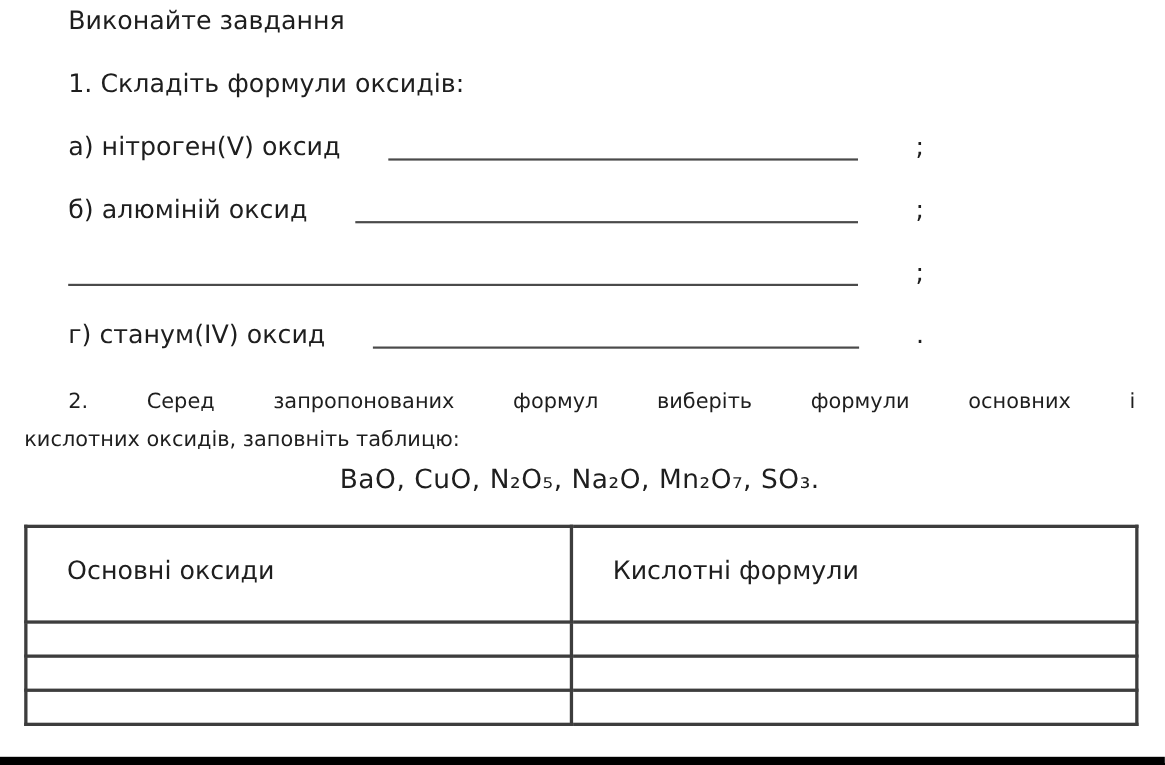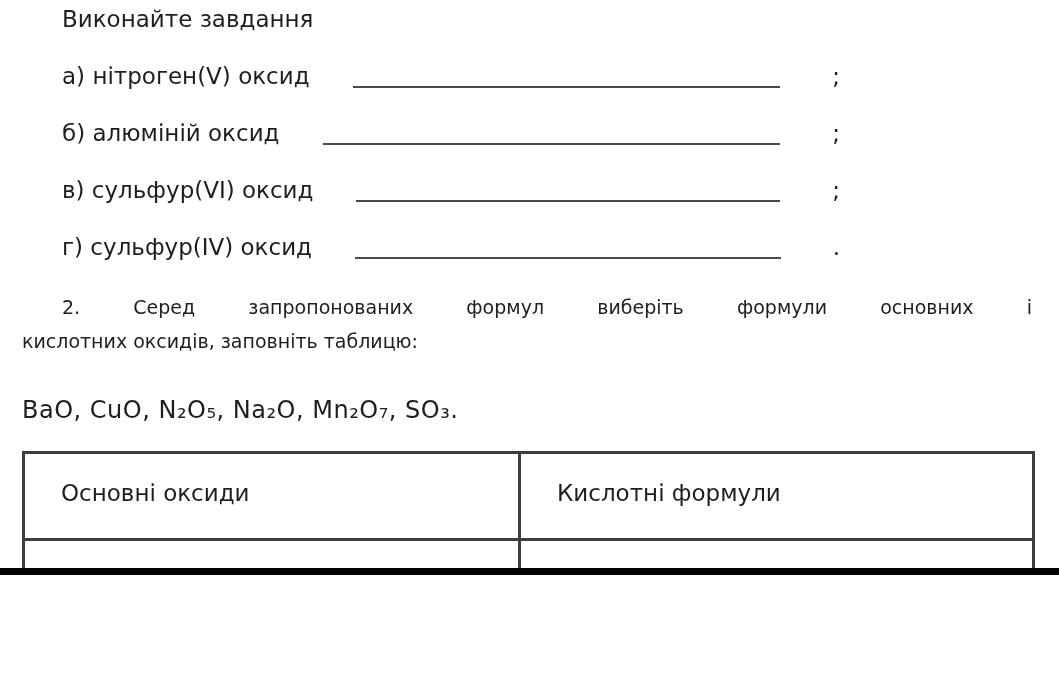--- a/index.html
+++ b/index.html
@@ -7,21 +7,21 @@
   body {
     width: 1059px;
     height: 695px;
     background: #ffffff;
     font-family: "DejaVu Sans", "Liberation Sans", sans-serif;
     color: #1e1e1e;
   }
   .page {
     position: relative;
     width: 1059px;
-    height: 575px;
+    height: 695px;
     background: #ffffff;
     overflow: hidden;
   }
   .content {
     position: absolute;
     left: 22px;
     top: 0;
     width: 1010px;
   }
   p { margin: 0; }
@@ -57,23 +57,24 @@
     font-size: 19px;
     line-height: 34px;
     white-space: normal;
   }
   .para-first {
     margin-top: 29px;
     text-align: justify;
     text-align-last: justify;
   }
   .formulas {
-    margin-top: 37px;
+    margin-top: 5px;
     font-size: 24px;
     line-height: 30px;
+    text-align: center;
     letter-spacing: 0.5px;
   }
 
   table.oxide-table {
     margin-top: 26px;
     border-collapse: collapse;
     width: 1010px;
     table-layout: fixed;
   }
   .oxide-table th, .oxide-table td {
@@ -102,41 +103,41 @@
   }
 </style>
 </head>
 <body>
 
 <div class="page">
   <div class="content">
 
     <p class="txt title indent">Виконайте завдання</p>
 
+    <p class="txt heading indent">1. Складіть формули оксидів:</p>
 
     <div class="fill-line">
       <span class="fl-label">а) нітроген(V) оксид</span>
       <span class="fl-blank"></span>
       <span class="fl-punct">;</span>
     </div>
 
     <div class="fill-line">
       <span class="fl-label">б) алюміній оксид</span>
       <span class="fl-blank"></span>
       <span class="fl-punct">;</span>
     </div>
 
     <div class="fill-line">
-      <span class="fl-label">в) сульфур(VI) оксид</span>
       <span class="fl-blank"></span>
       <span class="fl-punct">;</span>
     </div>
 
     <div class="fill-line">
-      <span class="fl-label">г) сульфур(IV) оксид</span>
+      <span class="fl-label">г) станум(IV) оксид</span>
       <span class="fl-blank"></span>
       <span class="fl-punct">.</span>
     </div>
 
     <p class="para para-first indent">2. Серед запропонованих формул виберіть формули основних і</p>
     <p class="para">кислотних оксидів, заповніть таблицю:</p>
 
     <p class="formulas">BaO, CuO, N₂O₅, Na₂O, Mn₂O₇, SO₃.</p>
 
     <table class="oxide-table">

